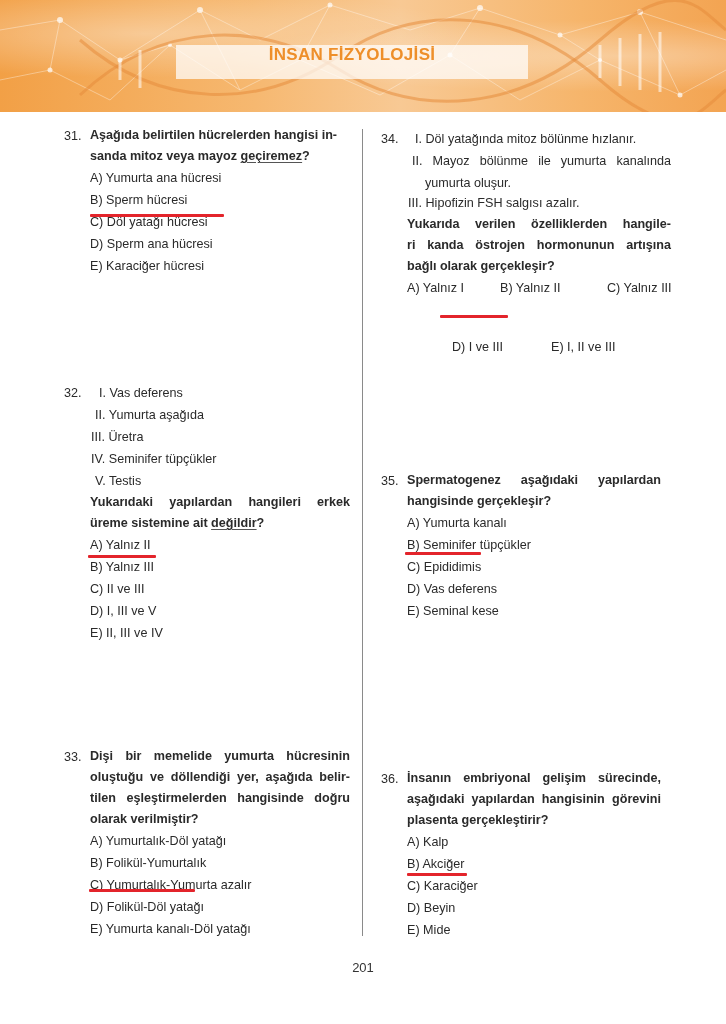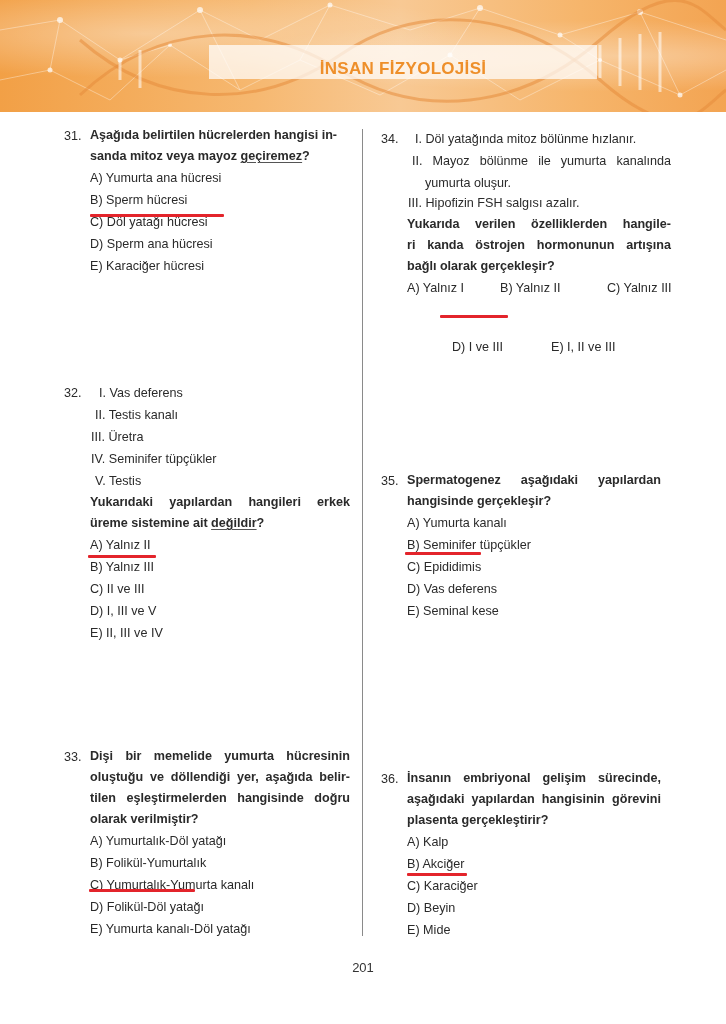--- a/index.html
+++ b/index.html
@@ -9,23 +9,23 @@
     .banner {
       position: absolute; left: 0; top: 0; width: 726px; height: 112px;
       background:
         radial-gradient(ellipse at 20% 30%, rgba(255,255,255,0.35) 0%, rgba(255,255,255,0) 40%),
         radial-gradient(ellipse at 85% 50%, rgba(255,255,255,0.35) 0%, rgba(255,255,255,0) 45%),
         linear-gradient(90deg, #f2a046 0%, #f6b870 35%, #f8c994 55%, #f6b56b 80%, #f3a452 100%);
       overflow: hidden;
     }
     .banner svg { position: absolute; left: 0; top: 0; }
     .banner-label {
-      position: absolute; left: 176px; top: 45px; width: 388px; height: 34px;
+      position: absolute; left: 176px; top: 45px; width: 352px; height: 34px;
       background: rgba(255,255,255,0.72);
-      display: flex; align-items: flex-end; justify-content: center; margin-left: 33px;
+      display: flex; align-items: flex-start; justify-content: center;
     }
     .banner-title {
       font-family: "Liberation Sans", sans-serif; font-weight: bold;
       font-size: 17px; letter-spacing: 0.3px; color: #ee8f2a;
     }
 
     .divider {
       position: absolute; left: 362px; top: 129px; width: 1px; height: 807px; background: #8a8a8a;
     }
 
@@ -101,21 +101,21 @@
     <span class="opt">D) Sperm ana hücresi</span>
     <span class="opt">E) Karaciğer hücresi</span>
   </div>
   <div class="mark" style="left:26px; top:89px; width:134px;"></div>
 </div>
 
 <div class="question" style="left:64px; top:382px; width:286px;">
   <span class="q-num">32.</span>
   <div class="q-body" style="width:260px;">
     <span class="roman" style="padding-left:9px;">I. Vas deferens</span>
-    <span class="roman" style="padding-left:5px;">II. Testis kanalı</span>
+    <span class="roman" style="padding-left:5px;">II. Yumurta aşağıda</span>
     <span class="roman" style="padding-left:1px;">III. Üretra</span>
     <span class="roman" style="padding-left:1px;">IV. Seminifer tüpçükler</span>
     <span class="roman" style="padding-left:5px;">V. Testis</span>
     <div class="stem">
       <div style="text-align:justify; text-align-last:justify;">Yukarıdaki yapılardan hangileri erkek</div>
       <div><span>üreme sistemine ait </span><span class="ul">değildir</span><span>?</span></div>
     </div>
     <span class="opt">A) Yalnız II</span>
     <span class="opt">B) Yalnız III</span>
     <span class="opt">C) II ve III</span>
@@ -129,21 +129,21 @@
   <span class="q-num">33.</span>
   <div class="q-body" style="width:260px;">
     <div class="stem">
       <div style="text-align:justify; text-align-last:justify;">Dişi bir memelide yumurta hücresinin</div>
       <div style="text-align:justify; text-align-last:justify;">oluştuğu ve döllendiği yer, aşağıda belir-</div>
       <div style="text-align:justify; text-align-last:justify;">tilen eşleştirmelerden hangisinde doğru</div>
       <div>olarak verilmiştir?</div>
     </div>
     <span class="opt">A) Yumurtalık-Döl yatağı</span>
     <span class="opt">B) Folikül-Yumurtalık</span>
-    <span class="opt">C) Yumurtalık-Yumurta kanalı</span>
+    <span class="opt">C) Yumurtalık-Yumurta azalır</span>
     <span class="opt">D) Folikül-Döl yatağı</span>
     <span class="opt">E) Yumurta kanalı-Döl yatağı</span>
   </div>
   <div class="mark" style="left:25px; top:143px; width:106px;"></div>
 </div>
 
 <div class="question" style="left:381px; top:128px; width:290px;">
   <span class="q-num">34.</span>
   <div class="q-body" style="width:264px;">
     <span class="roman" style="padding-left:8px;">I. Döl yatağında mitoz bölünme hızlanır.</span>

